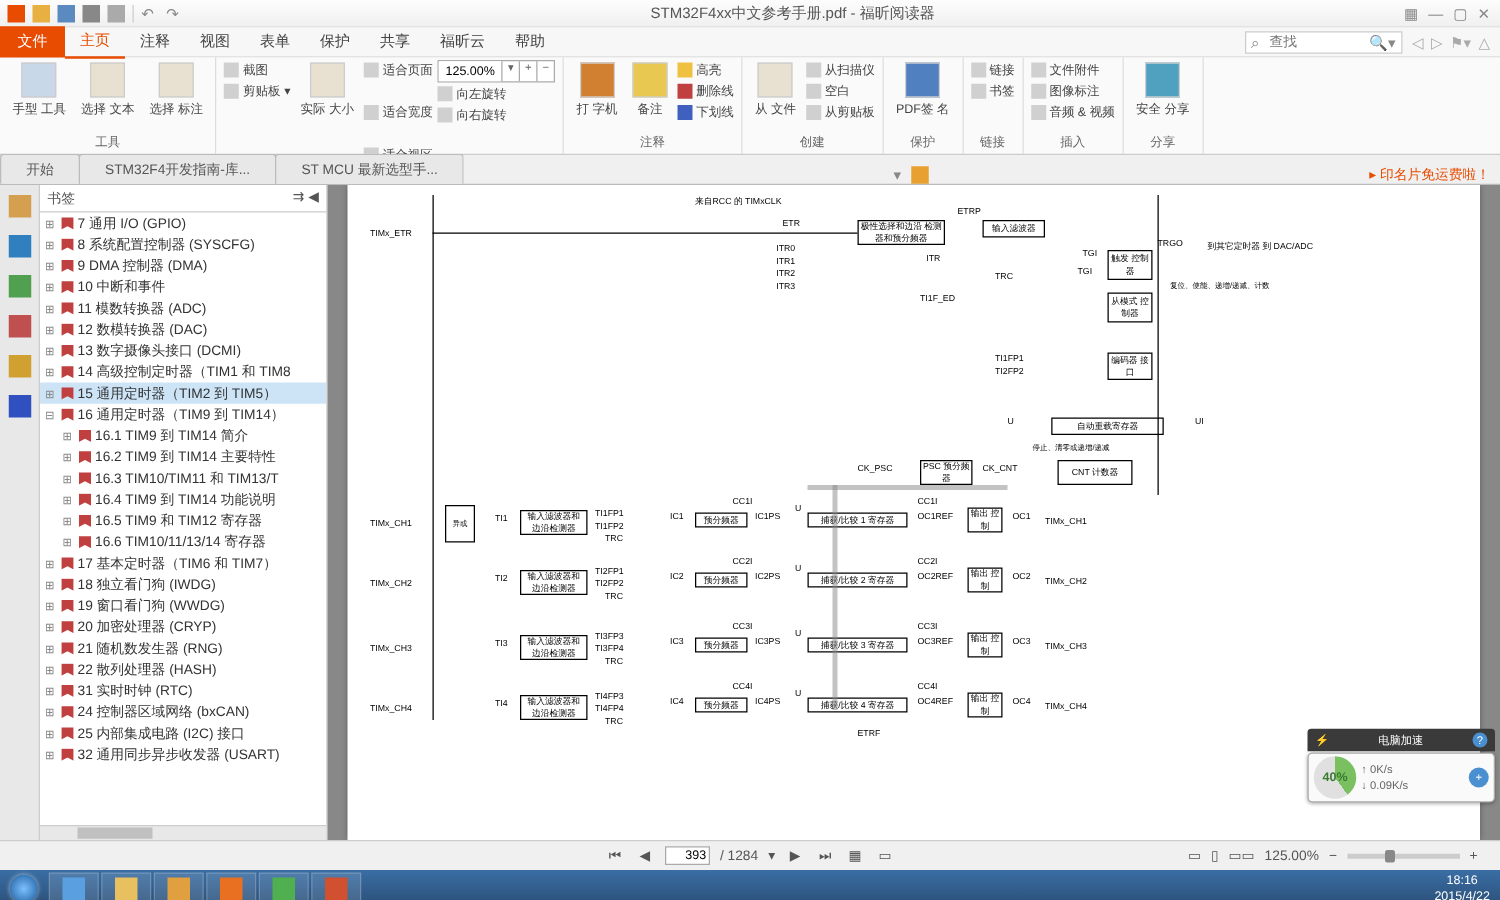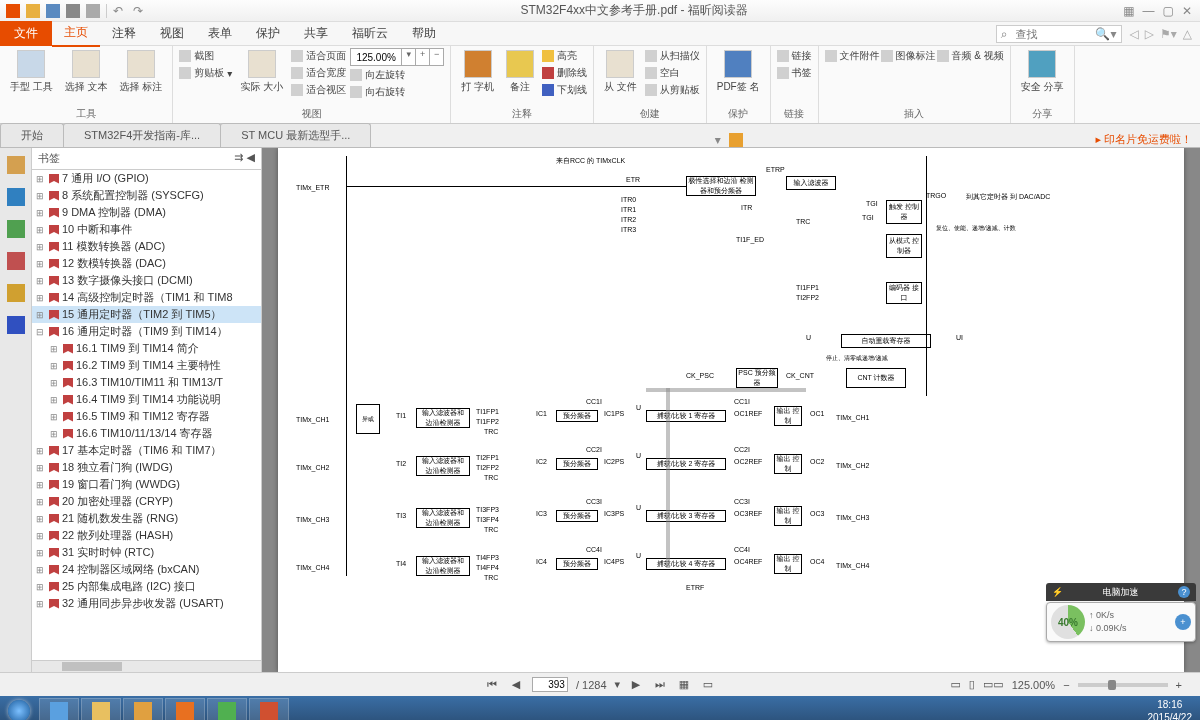--- a/index.html
+++ b/index.html
@@ -169,21 +169,21 @@
             <span class="si"></span>
             <span>截图</span>
           </div>
         <div class="smallrow"><span class="si"></span><span>剪贴板</span>▾</div>
       </div>
       <div class="bigbtn">
           <div class="ico"></div>
           <div>实际
 大小</div>
         </div>
-      <div style="display:flex;flex-direction:column;gap:1px">
+      <div style="display:flex;flex-direction:column;gap:18px">
         <div class="smallrow">
             <span class="si"></span>
             <span>适合页面</span>
           </div>
         <div class="smallrow">
             <span class="si"></span>
             <span>适合宽度</span>
           </div>
         <div class="smallrow">
             <span class="si"></span>
@@ -281,21 +281,21 @@
         <div class="smallrow">
             <span class="si"></span>
             <span>书签</span>
           </div>
       </div>
     </div>
     <div class="label">链接</div>
   </div>
   <div class="rgroup">
     <div class="top">
-      <div style="display:flex;gap:1px">
+      <div style="display:flex;flex-direction:column;gap:1px">
         <div class="smallrow">
             <span class="si"></span>
             <span>文件附件</span>
           </div>
         <div class="smallrow">
             <span class="si"></span>
             <span>图像标注</span>
           </div>
         <div class="smallrow">
             <span class="si"></span>

